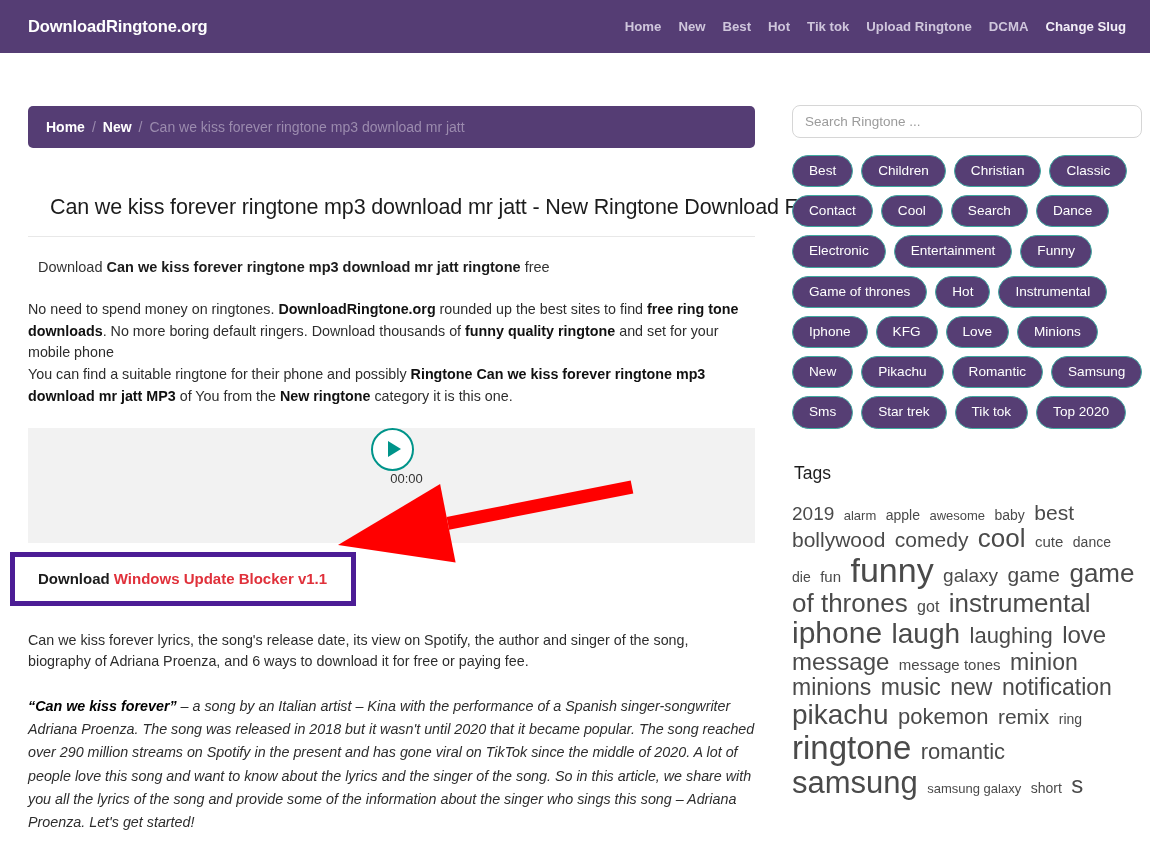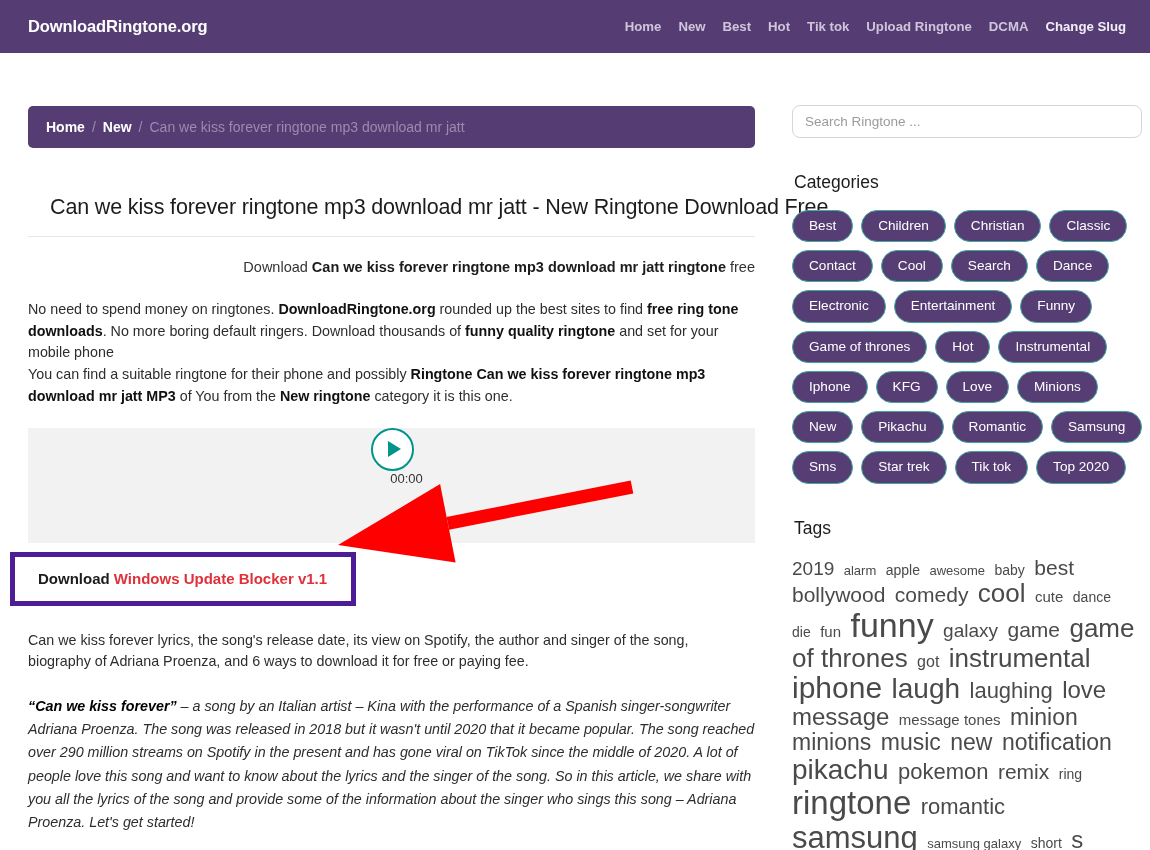--- a/index.html
+++ b/index.html
@@ -94,21 +94,21 @@
     font-size: 21.5px;
     font-weight: normal;
     color: #1c1c1c;
     margin: 0 0 0 0;
     padding: 0 0 16px 22px;
     border-bottom: 1px solid #e8e8e8;
     letter-spacing: -0.15px;
     white-space: nowrap;
   }
   .sub-line {
-    text-align: right;
+    text-align: left;
     font-size: 14.5px;
     color: #333;
     margin: 22px 0 0 0;
     padding: 0 0 0 10px;
   }
   .sub-line b { font-weight: bold; color: #1c1c1c; }
 
   p.body-par {
     font-size: 14.3px;
     line-height: 1.52;
@@ -328,21 +328,20 @@
 
     <p class="body-par">Can we kiss forever lyrics, the song's release date, its view on Spotify, the author and singer of the song, biography of Adriana Proenza, and 6 ways to download it for free or paying fee.</p>
 
 
     <p class="italic-par"><b>“Can we kiss forever”</b><span> – a song by an Italian artist – Kina with the performance of a Spanish singer-songwriter Adriana Proenza. The song was released in 2018 but it wasn't until 2020 that it became popular. The song reached over 290 million streams on Spotify in the present and has gone viral on TikTok since the middle of 2020. A lot of people love this song and want to know about the lyrics and the singer of the song. So in this article, we share with you all the lyrics of the song and provide some of the information about the singer who sings this song – Adriana Proenza. Let's get started!</span></p>
   </div>
 
   <div class="side-col">
     <input class="search-box" type="text" placeholder="Search Ringtone ..." style="">
 
-    <div class="side-h">Categories</div>
     <div class="pill-wrap">
         <div class="pill">Best</div>
         <div class="pill">Children</div>
         <div class="pill">Christian</div>
         <div class="pill">Classic</div>
         <div class="pill">Contact</div>
         <div class="pill">Cool</div>
         <div class="pill">Search</div>
         <div class="pill">Dance</div>
         <div class="pill">Electronic</div>

